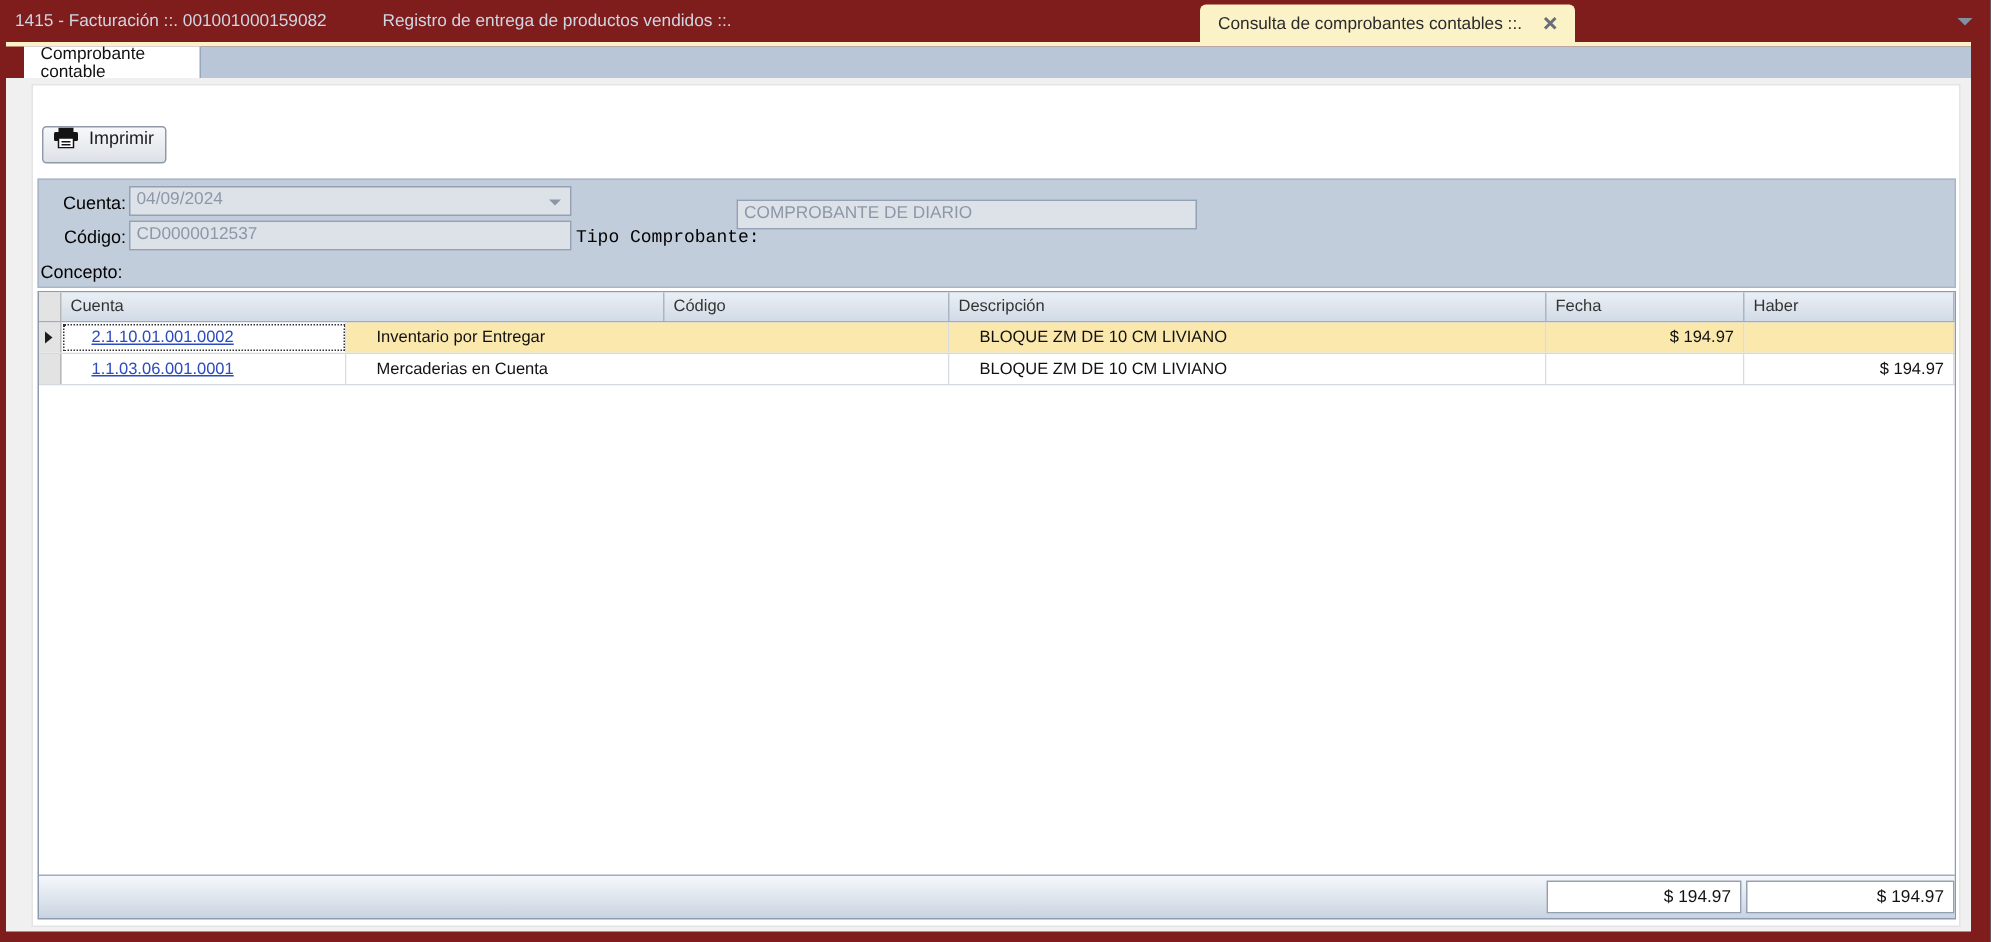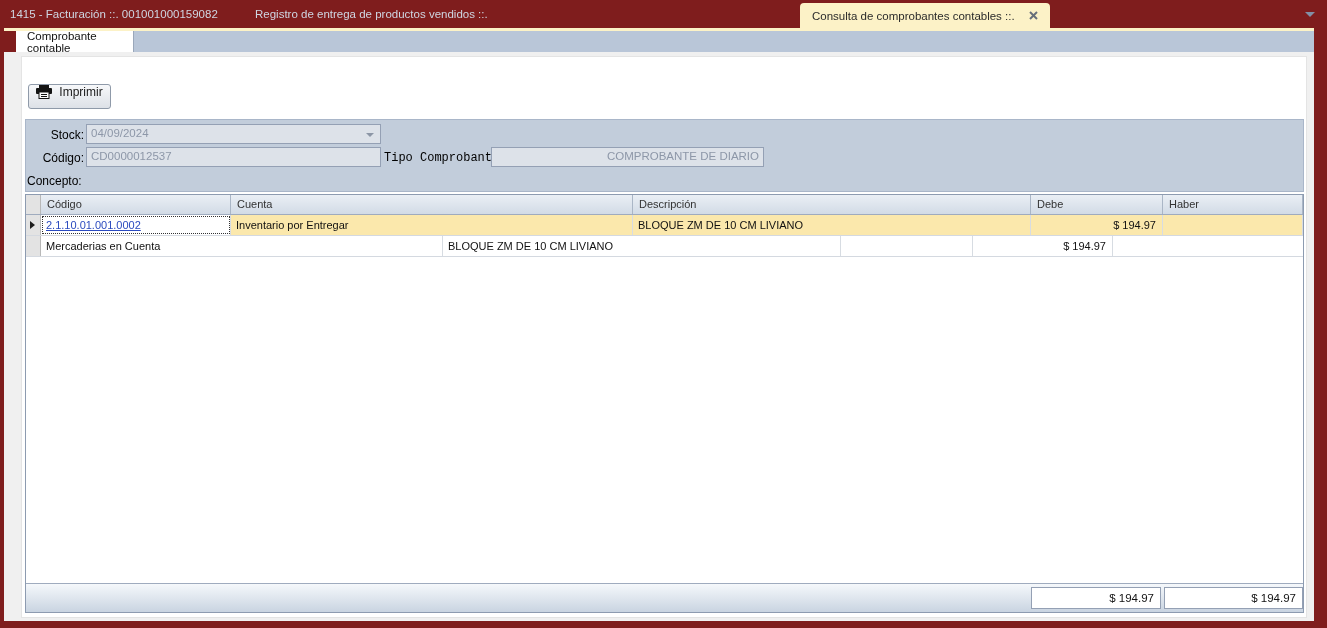--- a/index.html
+++ b/index.html
@@ -49,21 +49,21 @@
                  border-top:4px solid #8c96a6; }
 
   
   .grid { position:absolute; left:25px; top:194px; width:1279px; height:419px;
           border:1px solid #8d9bb0; background:#fff; display:flex; flex-direction:column; }
   .ghead { display:flex; flex:0 0 20px; background:linear-gradient(#eaeff5,#d2dbe6);
            border-bottom:1px solid #9fabbe; }
   .ghead .c { font-size:11px; color:#333; line-height:19px; padding-left:6px;
               border-right:1px solid #aab6c6; overflow:hidden; white-space:nowrap; }
   .grow { display:flex; flex:0 0 21px; border-bottom:1px solid #d4d9e0; font-size:11px; color:#111; }
-  .grow .c { line-height:20px; padding-left:5px; border-right:1px solid #d7dce2;
+  .grow .c { line-height:20px; padding-left:20px; border-right:1px solid #d7dce2;
              overflow:hidden; white-space:nowrap; background:#fff; }
   .grow.sel .c { background:#fbe8ac; }
   .c.ind { flex:0 0 15px; padding:0; background:#e3e3e3 !important;
            border-right:1px solid #b8b8b8; position:relative; }
   .c.w-cod { flex:0 0 190px; } .c.w-cta { flex:0 0 402px; } .c.w-des { flex:0 0 398px; }
   .c.w-deb { flex:0 0 132px; } .c.w-hab { flex:0 0 140px; }
   .num { text-align:right; padding-right:6px; padding-left:0 !important; }
   .cell-focus { background:#fff !important; outline:1px dotted #333; outline-offset:-2px; }
   .lnk { color:#2b4bbf; text-decoration:underline; cursor:pointer; }
   .row-arrow { position:absolute; left:4px; top:6px; width:0; height:0;
@@ -112,60 +112,63 @@
         <rect x="0" y="3" width="16" height="6" rx="1" fill="#141414"></rect>
         <rect x="3" y="7" width="10" height="6.5" fill="#ffffff" stroke="#141414"></rect>
         <line x1="5" y1="9.5" x2="11" y2="9.5" stroke="#141414"></line>
         <line x1="5" y1="11.5" x2="11" y2="11.5" stroke="#141414"></line>
       </svg>
     </span>
     <span>Imprimir</span>
   </div>
 
   <div class="formpanel">
-    <div class="flabel" style="left:5px; top:8px; width:53px;">Stock:</div>
+    <div class="flabel" style="left:5px; top:8px; width:53px;">Cuenta:</div>
     <div class="finp" style="left:60px; top:4px; width:295px; height:20px;">
       <span>04/09/2024</span>
       <span class="combo-arrow"></span>
     </div>
 
     <div class="flabel" style="left:5px; top:31px; width:53px;">Código:</div>
     <div class="finp" style="left:60px; top:27px; width:295px; height:20px;">CD0000012537</div>
 
     <div class="flabel" style="left:358px; top:31px; width:104px;font-family:Liberation Mono, monospace;">Tipo Comprobante:</div>
-    <div class="finp" style="left:465px; top:27px; width:273px; height:20px;text-align:right;">COMPROBANTE DE DIARIO</div>
+    <div class="finp" style="left:465px; top:13px; width:307px; height:20px;">COMPROBANTE DE DIARIO</div>
 
     <div class="flabel" style="left:1px; top:54px; width:49px;">Concepto:</div>
   </div>
 
   <div class="grid">
     <div class="ghead">
       <div class="c ind"></div>
+      <div class="c w-cta">Cuenta</div>
       <div class="c w-cod">Código</div>
-      <div class="c w-cta">Cuenta</div>
       <div class="c w-des">Descripción</div>
-      <div class="c w-deb">Debe</div>
+      <div class="c w-deb">Fecha</div>
       <div class="c w-hab">Haber</div>
     </div>
 
     <div class="grow sel">
       <div class="c ind">
         <span class="row-arrow"></span>
       </div>
       <div class="c w-cod cell-focus">
         <span class="lnk">2.1.10.01.001.0002</span>
       </div>
       <div class="c w-cta">Inventario por Entregar</div>
       <div class="c w-des">BLOQUE ZM DE 10 CM LIVIANO</div>
       <div class="c w-deb num">$ 194.97</div>
       <div class="c w-hab num"></div>
     </div>
 
     <div class="grow">
       <div class="c ind"></div>
+      <div class="c w-cod">
+        <span class="lnk">1.1.03.06.001.0001</span>
+      </div>
       <div class="c w-cta">Mercaderias en Cuenta</div>
       <div class="c w-des">BLOQUE ZM DE 10 CM LIVIANO</div>
       <div class="c w-deb num"></div>
       <div class="c w-hab num">$ 194.97</div>
     </div>
 
     <div class="gfill"></div>
 
     <div class="gfoot">
       <div class="tot debe">$ 194.97</div>

